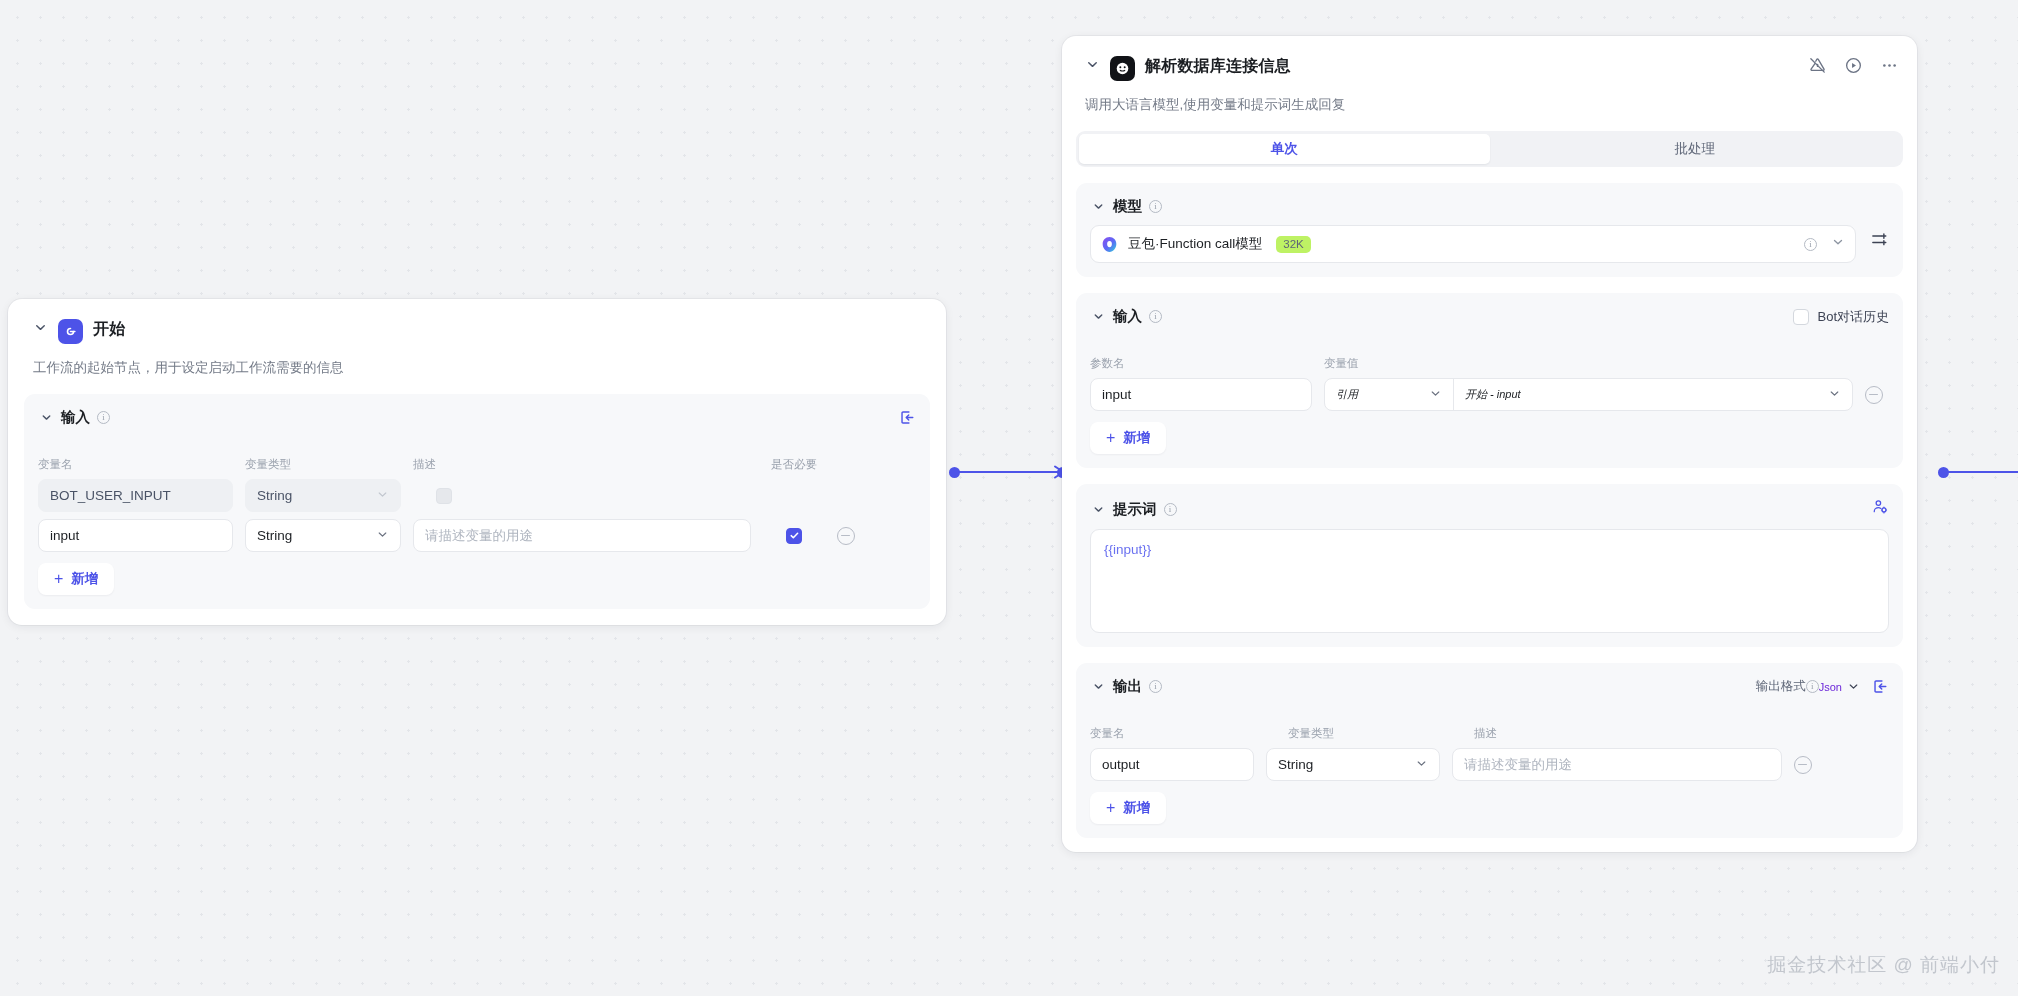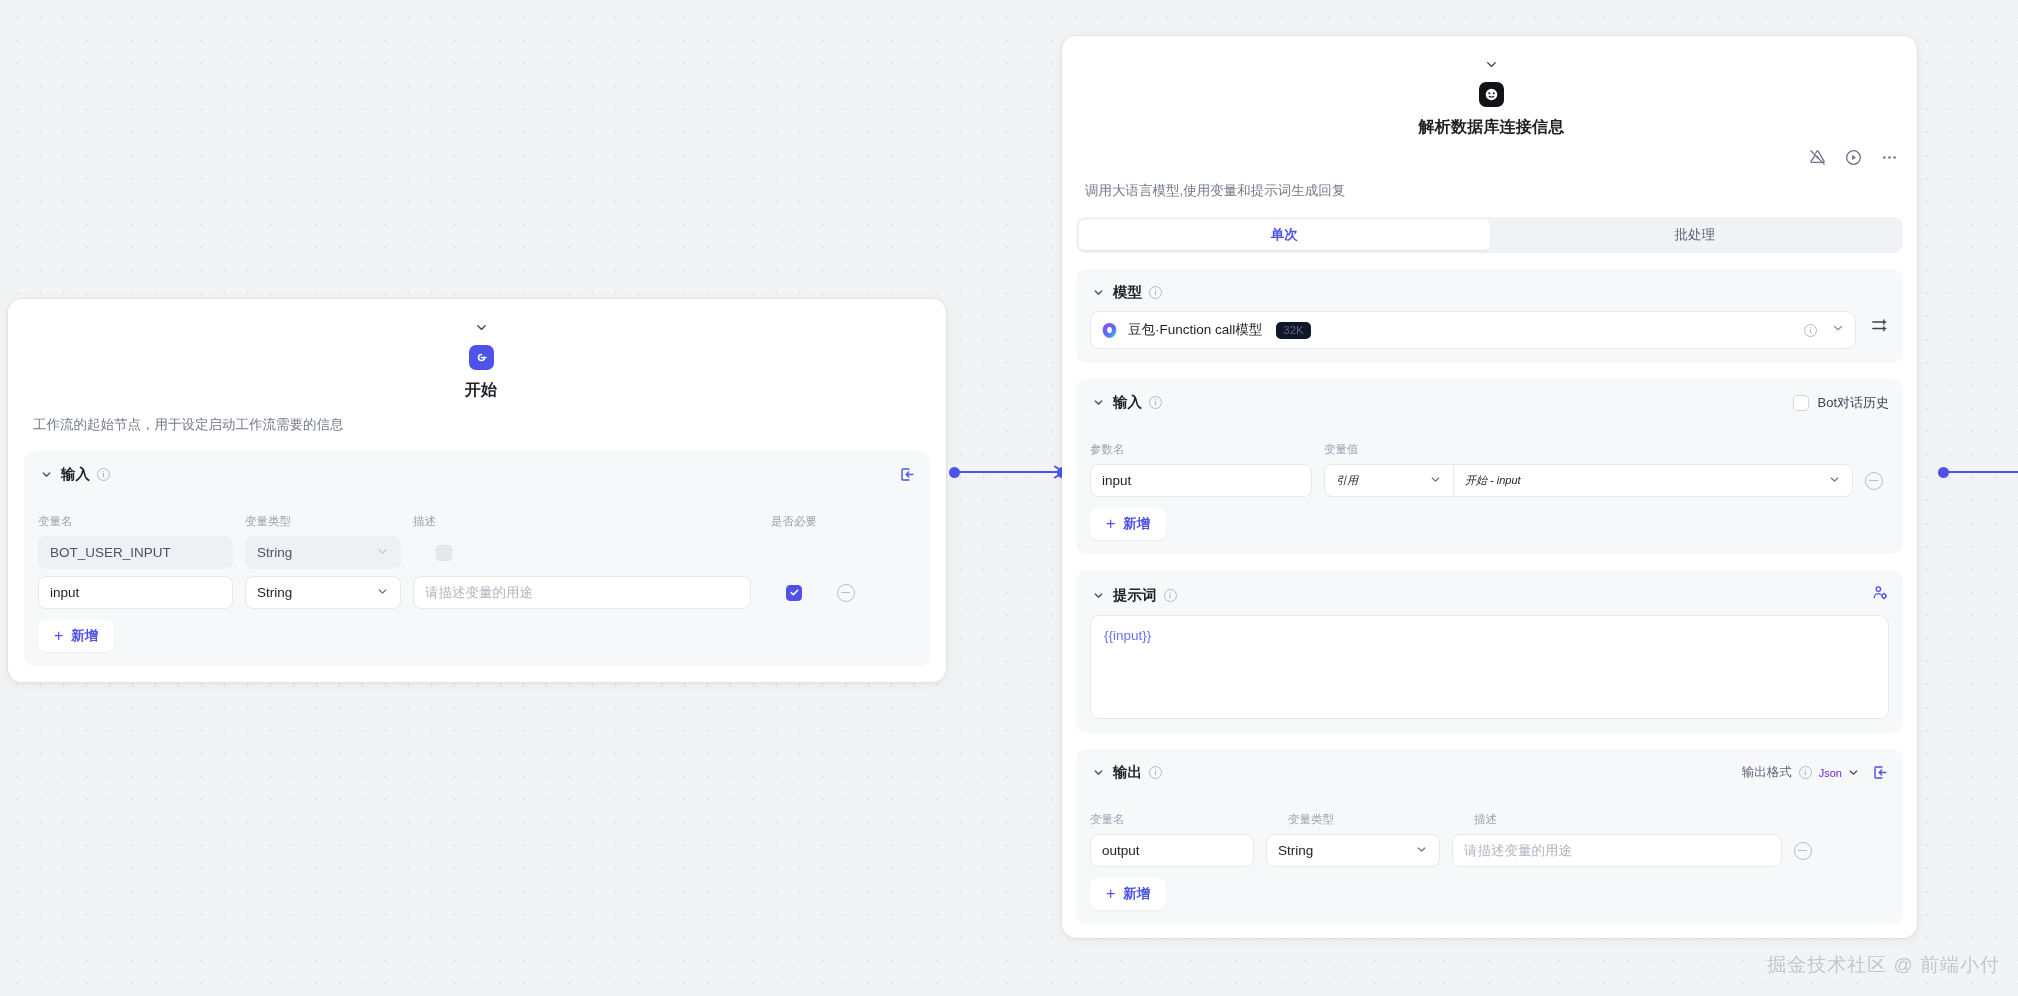--- a/index.html
+++ b/index.html
@@ -17,21 +17,21 @@
   }
 
   
   .node {
     position: absolute;
     background: #fff;
     border-radius: 14px;
     box-shadow: 0 2px 10px rgba(20,25,40,.07), 0 0 0 1px rgba(20,25,40,.045);
   }
 
-  .node-header { display: flex; align-items: center; gap: 10px; flex-direction: column; }
+  .node-header { display: flex; align-items: flex-start; gap: 10px; }
   .chev {
     width: 16px; height: 16px; flex: 0 0 16px;
     display: inline-flex; align-items: center; justify-content: center;
     color: #4a5366; cursor: pointer;
   }
   .chev svg { display: block; }
   .node-title { font-size: 16px; color: #1c1f23; font-weight: 600; letter-spacing: .2px; }
   .node-desc { font-size: 13.5px; color: #737a87; line-height: 1.5; }
 
   
@@ -141,21 +141,21 @@
     box-shadow: 0 1px 2px rgba(20,25,40,.07); }
 
   .model-row {
     margin-top: 9px; height: 38px; border-radius: 9px;
     background: #fff; border: 1px solid #e6e8ec;
     display: flex; align-items: center; padding: 0 10px 0 9px; gap: 9px;
   }
   .doubao-ico { width: 19px; height: 19px; flex: 0 0 19px; }
   .model-name { font-size: 13.5px; color: #1c1f23; }
   .ctx-badge {
-    font-size: 11.5px; color: #5e6677; background: #0f172a;
+    font-size: 11.5px; color: #5e6677; background: #bef264;
     border-radius: 5px; padding: 2.5px 7px; margin-left: 5px;
   }
   .model-row .tail { margin-left: auto; display: flex; align-items: center; gap: 14px; color: #9aa1ad; }
   .sliders { color: #3d4354; cursor: pointer; display: inline-flex; margin-left: 2px; }
 
   .refgroup {
     display: flex; align-items: stretch; height: 33px;
     border: 1px solid #e6e8ec; border-radius: 8px; overflow: hidden; background: #fff;
   }
   .refgroup .part {
@@ -164,21 +164,21 @@
   }
   .refgroup .part + .part { border-left: 1px solid #e6e8ec; }
   .refgroup .cv { color: #8c94a1; margin-left: 14px; }
 
   .prompt-area {
     margin-top: 9px; min-height: 104px; border-radius: 9px;
     background: #fff; border: 1px solid #e6e8ec;
     padding: 12px 13px; font-size: 13.5px; color: #6b72f0;
   }
 
-  .fmt-wrap { display: flex; align-items: center; gap: 7px; font-size: 12.5px; color: #5e6677; }
+  .fmt-wrap { display: flex; align-items: center; font-size: 12.5px; color: #5e6677; }
   .fmt-val { font-size: 11px; color: #6d28d9; display: inline-flex; align-items: center; gap: 5px; cursor: pointer; }
 
   
   .port { position: absolute; width: 11px; height: 11px; border-radius: 50%; background: #4d53e8; }
   .edge-svg { position: absolute; pointer-events: none; }
 
   .watermark {
     position: absolute; right: 18px; bottom: 18px;
     font-size: 19px; color: #c2c6cd; letter-spacing: 1px;
   }

